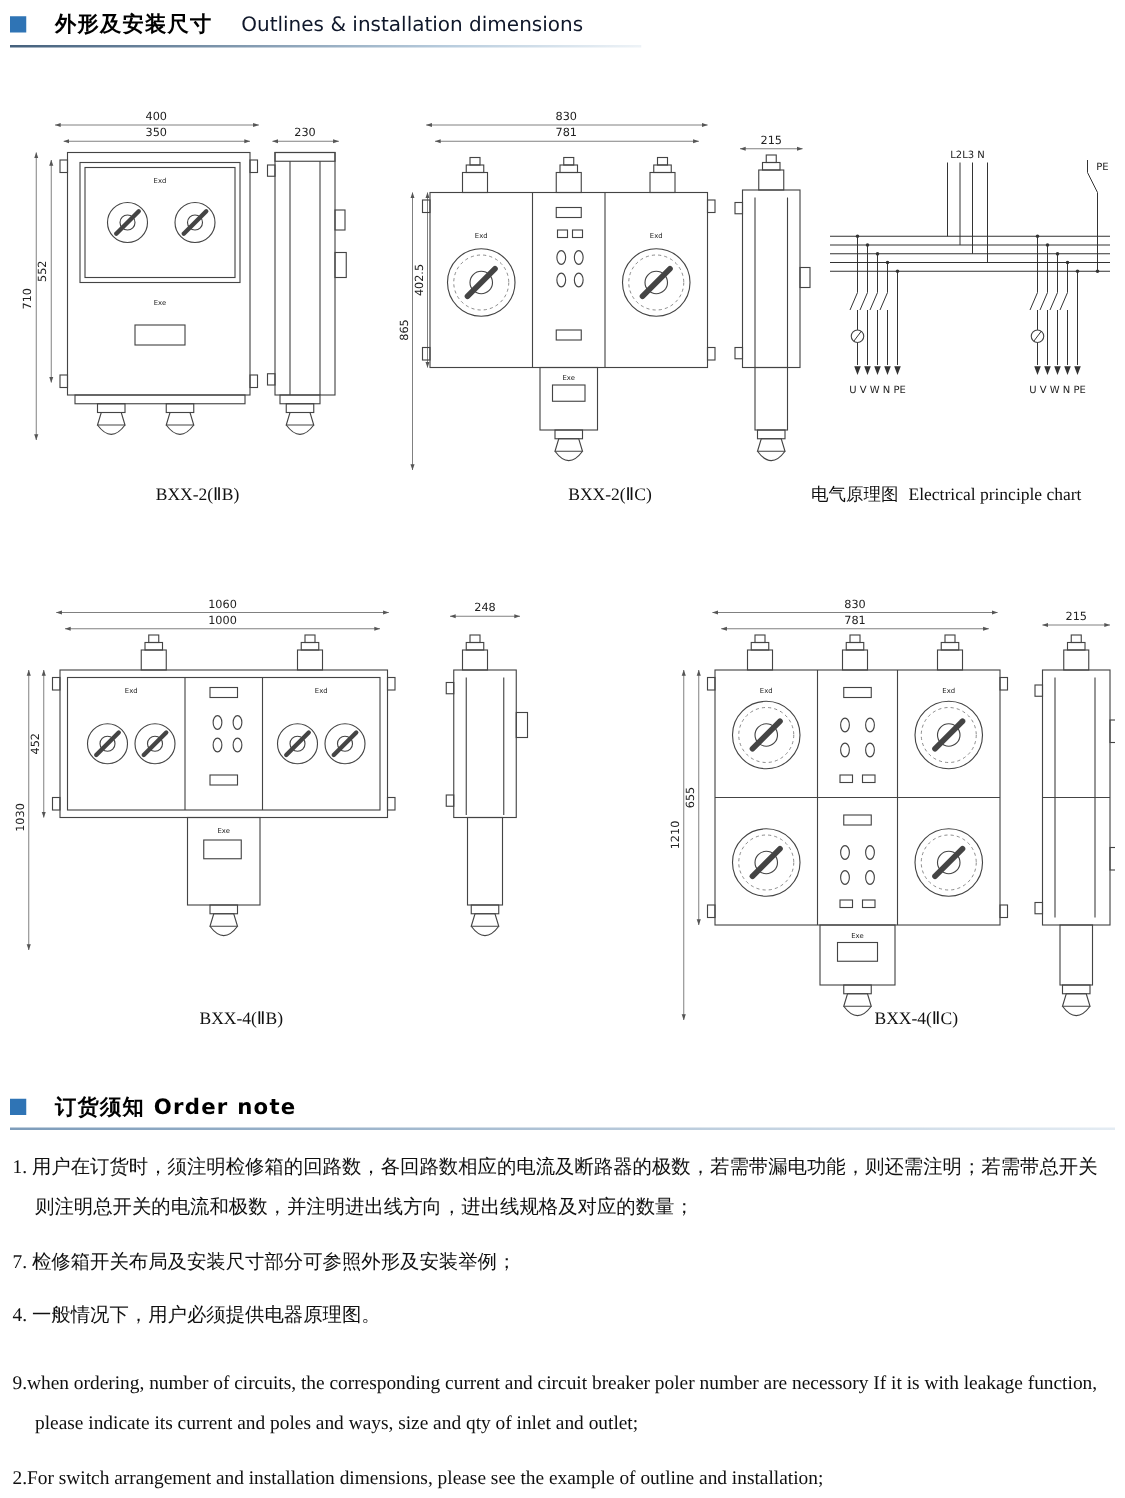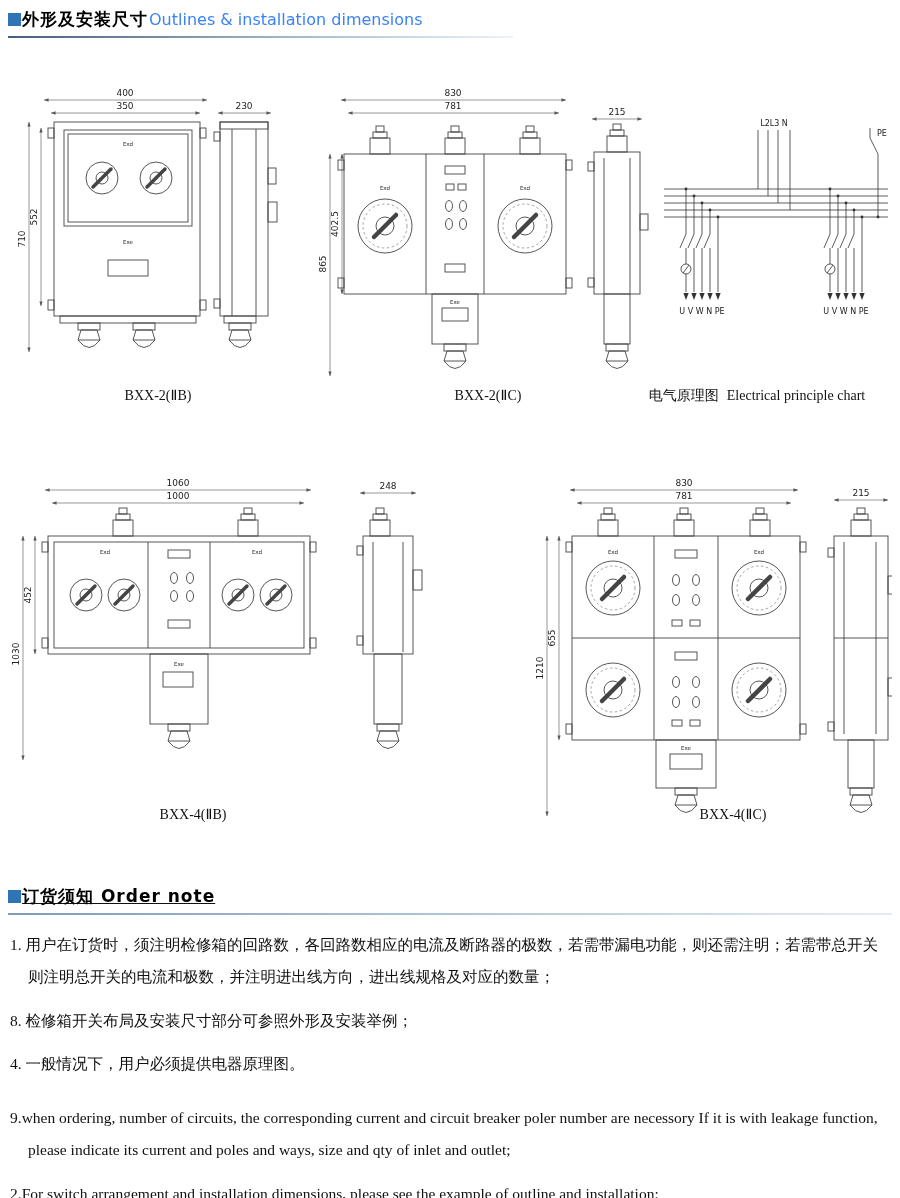--- a/index.html
+++ b/index.html
@@ -1,25 +1,25 @@
 <!DOCTYPE html>
 <html><head>
 <meta charset="utf-8">
 <style>
   html,body{margin:0;padding:0;background:#fff;}
   body{width:900px;height:1198px;overflow:hidden;color:#111;font-family:"Liberation Serif",serif;position:relative;}
   .page{padding:6px 8px 0 8px;}
-  .sec-header{display:flex;align-items:center;gap:1px;font-family:"DejaVu Sans",sans-serif;padding:2px 0 5px 0;}
+  .sec-header{display:flex;align-items:center;gap:23px;font-family:"DejaVu Sans",sans-serif;padding:2px 0 5px 0;}
   .sq{width:13px;height:13px;background:#2f74b5;flex:0 0 auto;}
   .t-zh{font-weight:bold;font-size:17px;color:#000;letter-spacing:1px;}
-  .t-en{font-size:16px;color:#3b82f6;}
+  .t-en{font-size:16px;color:#0f172a;}
   .rule-top{width:505px;height:2px;background:linear-gradient(to right,#44607c,#b9cdde 70%,#eef3f7);}
   .rule-full{width:100%;height:2px;background:linear-gradient(to right,#7d9cba,#e4ecf3);}
   .drawings{position:relative;margin-top:26px;height:788px;}
-  .order{margin-top:31px;text-decoration:underline;}
+  .order{margin-top:20px;}
   .notes{padding:14px 4px 0 2px;}
   .note{margin:0 0 12px 0;padding-left:18px;text-indent:-18px;font-size:15.5px;line-height:2.05;color:#101010;}
   .notes-en{margin-top:22px;}
   
   svg .s{fill:none;stroke:#444;stroke-width:0.9;}
   svg .sw{fill:#fff;stroke:#444;stroke-width:0.9;}
   svg .d{stroke:#555;stroke-width:0.6;fill:none;}
   svg .dt{font-size:9px;fill:#222;font-family:"DejaVu Sans",sans-serif;text-anchor:middle;}
   svg .tiny{font-size:5.5px;fill:#222;text-anchor:middle;font-family:"DejaVu Sans",sans-serif;}
   svg .cap{font-size:14px;fill:#111;text-anchor:middle;font-family:"Liberation Serif",serif;}
@@ -363,21 +363,21 @@
   </div>
 
   <div class="sec-header order">
     <span class="sq"></span>
     <span class="t-zh">订货须知 Order note</span>
   </div>
   <div class="rule-full"></div>
 
   <div class="notes">
     <p class="note">1. 用户在订货时，须注明检修箱的回路数，各回路数相应的电流及断路器的极数，若需带漏电功能，则还需注明；若需带总开关则注明总开关的电流和极数，并注明进出线方向，进出线规格及对应的数量；</p>
-    <p class="note">8. 检修箱开关布局及安装尺寸部分可参照外形及安装举例；</p>
+    <p class="note">7. 检修箱开关布局及安装尺寸部分可参照外形及安装举例；</p>
     <p class="note">4. 一般情况下，用户必须提供电器原理图。</p>
     <div class="notes-en">
       <p class="note">9.when ordering, number of circuits, the corresponding current and circuit breaker poler number are necessory If it is with leakage function, please indicate its current and poles and ways, size and qty of inlet and outlet;</p>
       <p class="note">2.For switch arrangement and installation dimensions, please see the example of outline and installation;</p>
 
     </div>
   </div>
 
 </div>
 

